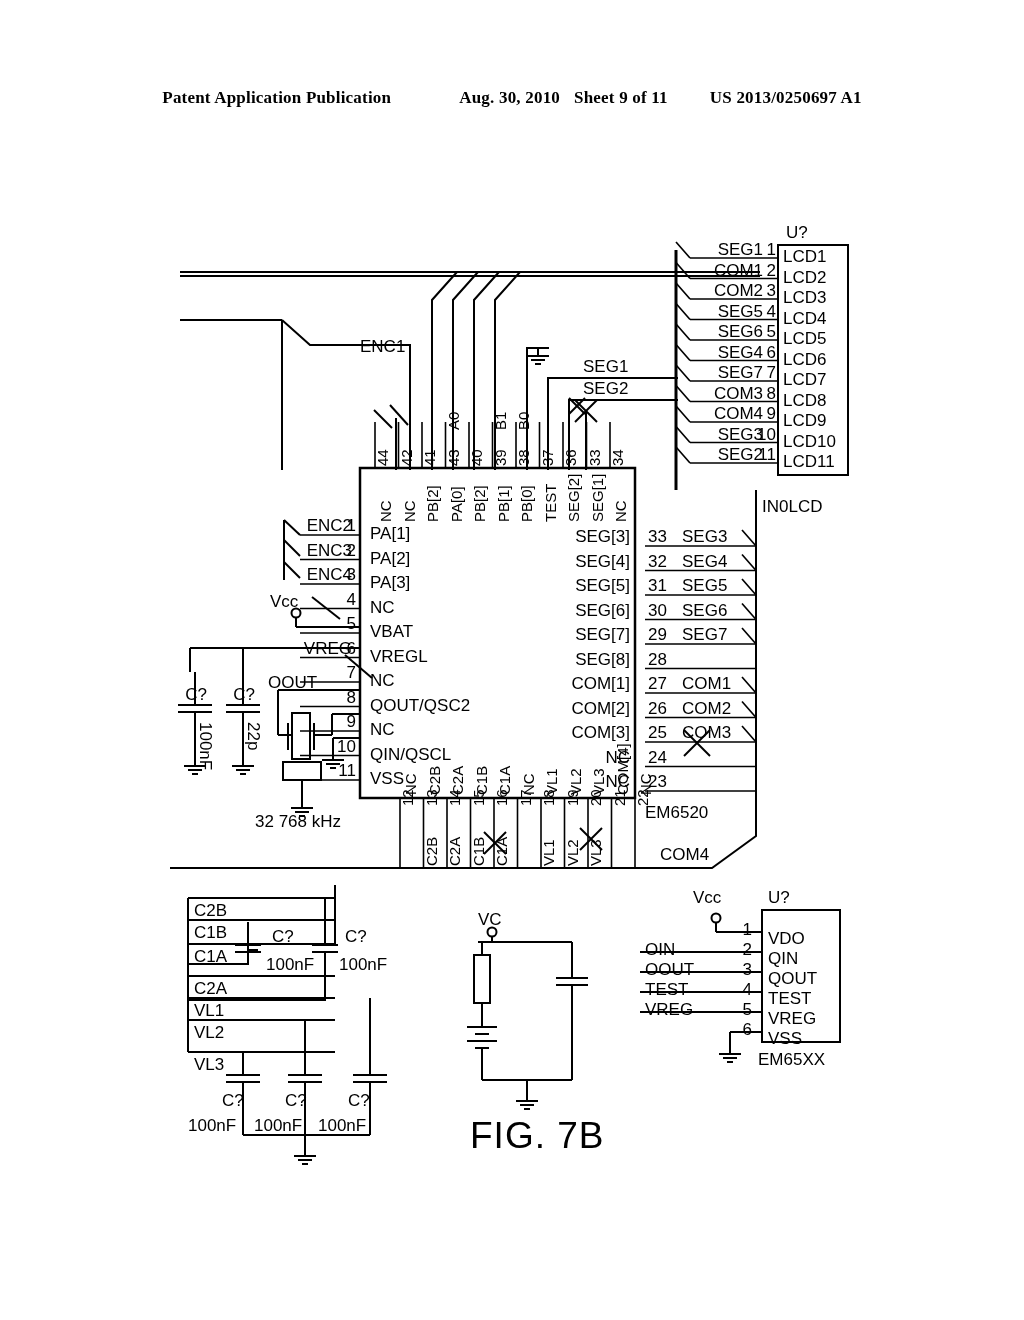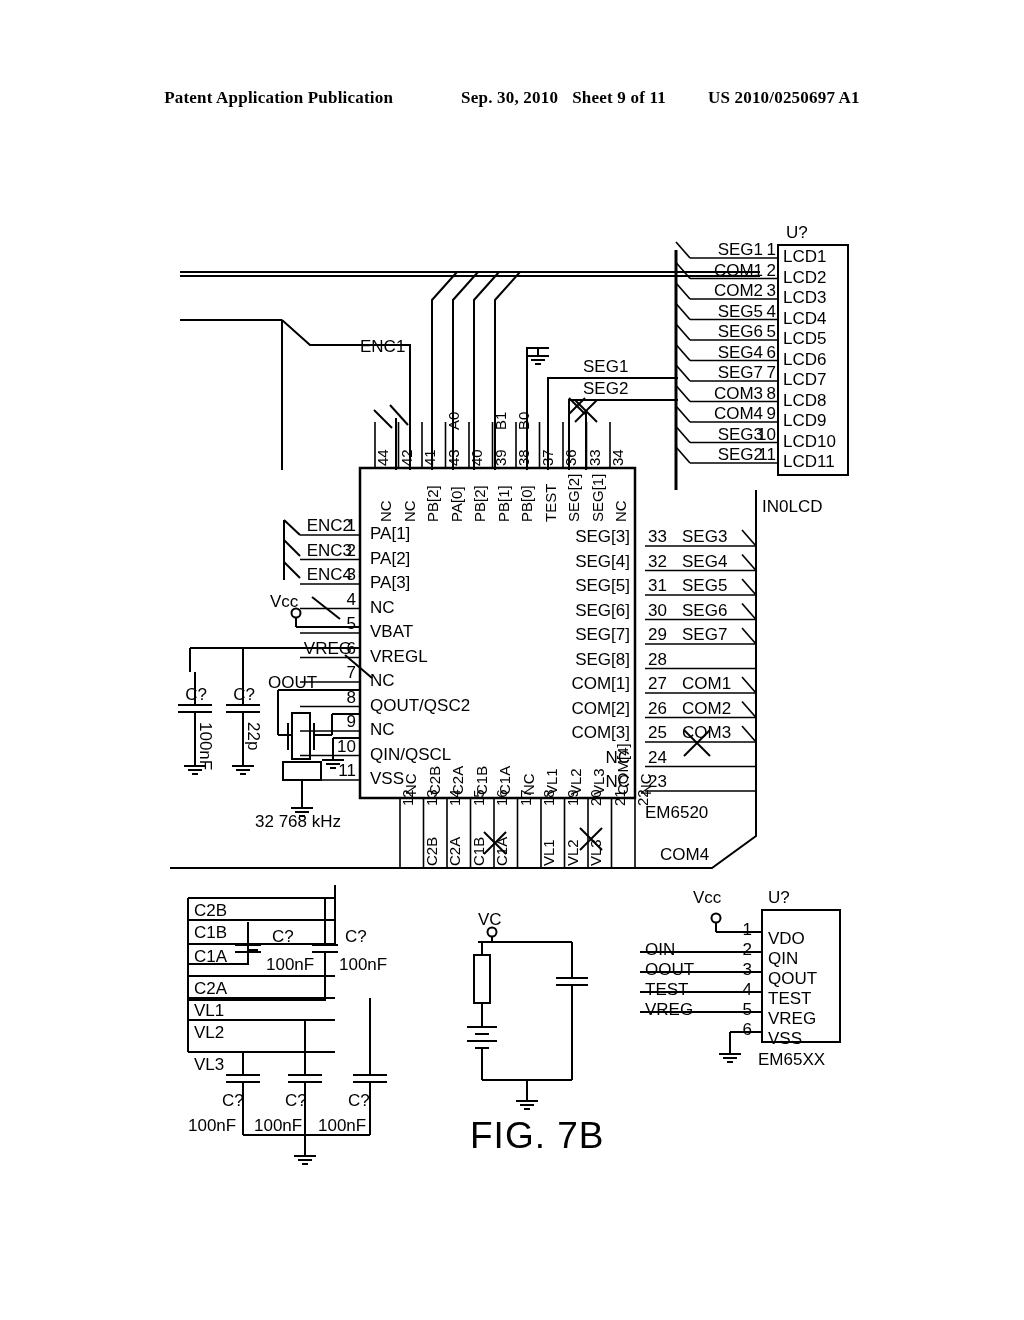--- a/index.html
+++ b/index.html
@@ -15,21 +15,21 @@
   .t14{font-size:15px;}
   .fig{font-size:37px;letter-spacing:1px;}
   .vert{writing-mode:vertical-rl;}
 </style>
 </head>
 <body>
 
 <div class="page">
 
   <div class="hdr">
-    <span class="h1">Patent Application Publication</span><span class="h2">Sep. 30, 2010</span><span class="h3">Sheet 9 of 11</span><span>US 2010/0250697 A1</span>
+    <span class="h1">Patent Application Publication</span><span class="h2">Aug. 30, 2010</span><span class="h3">Sheet 9 of 11</span><span>US 2013/0250697 A1</span>
   </div>
 
   <svg width="1024" height="1320">
     <defs>
       <g id="gnd">
         <line x1="0" y1="0" x2="0" y2="8" stroke="#000" stroke-width="2"></line>
         <line x1="-11" y1="8" x2="11" y2="8" stroke="#000" stroke-width="2"></line>
         <line x1="-7" y1="12" x2="7" y2="12" stroke="#000" stroke-width="2"></line>
         <line x1="-3" y1="16" x2="3" y2="16" stroke="#000" stroke-width="2"></line>
       </g>

